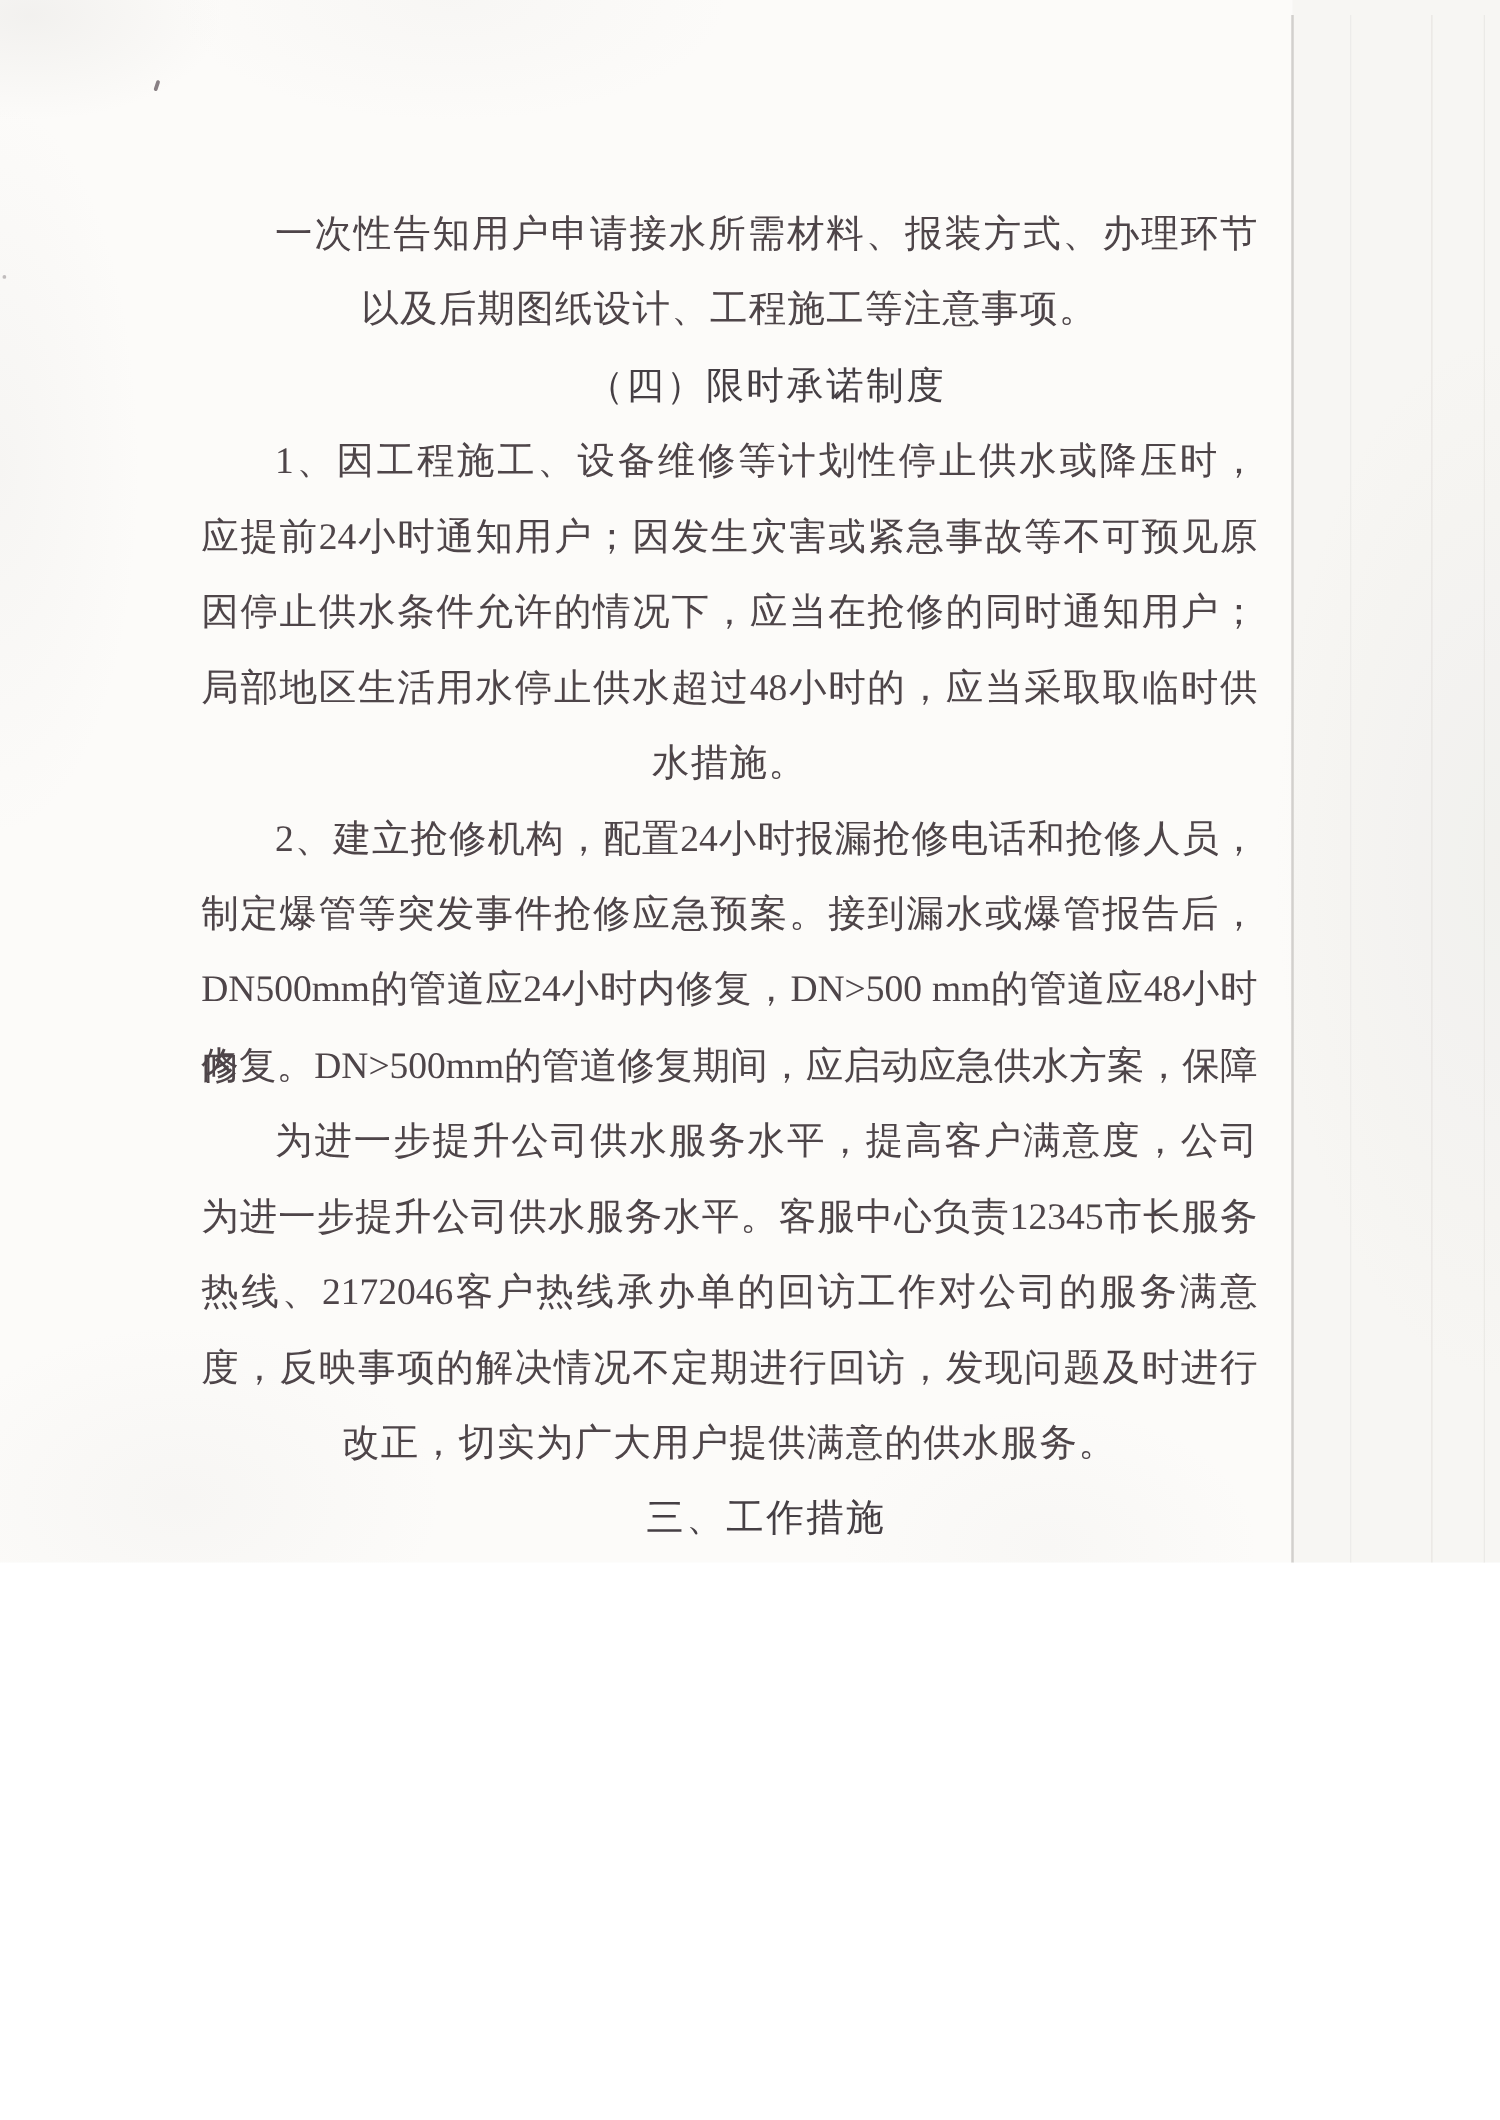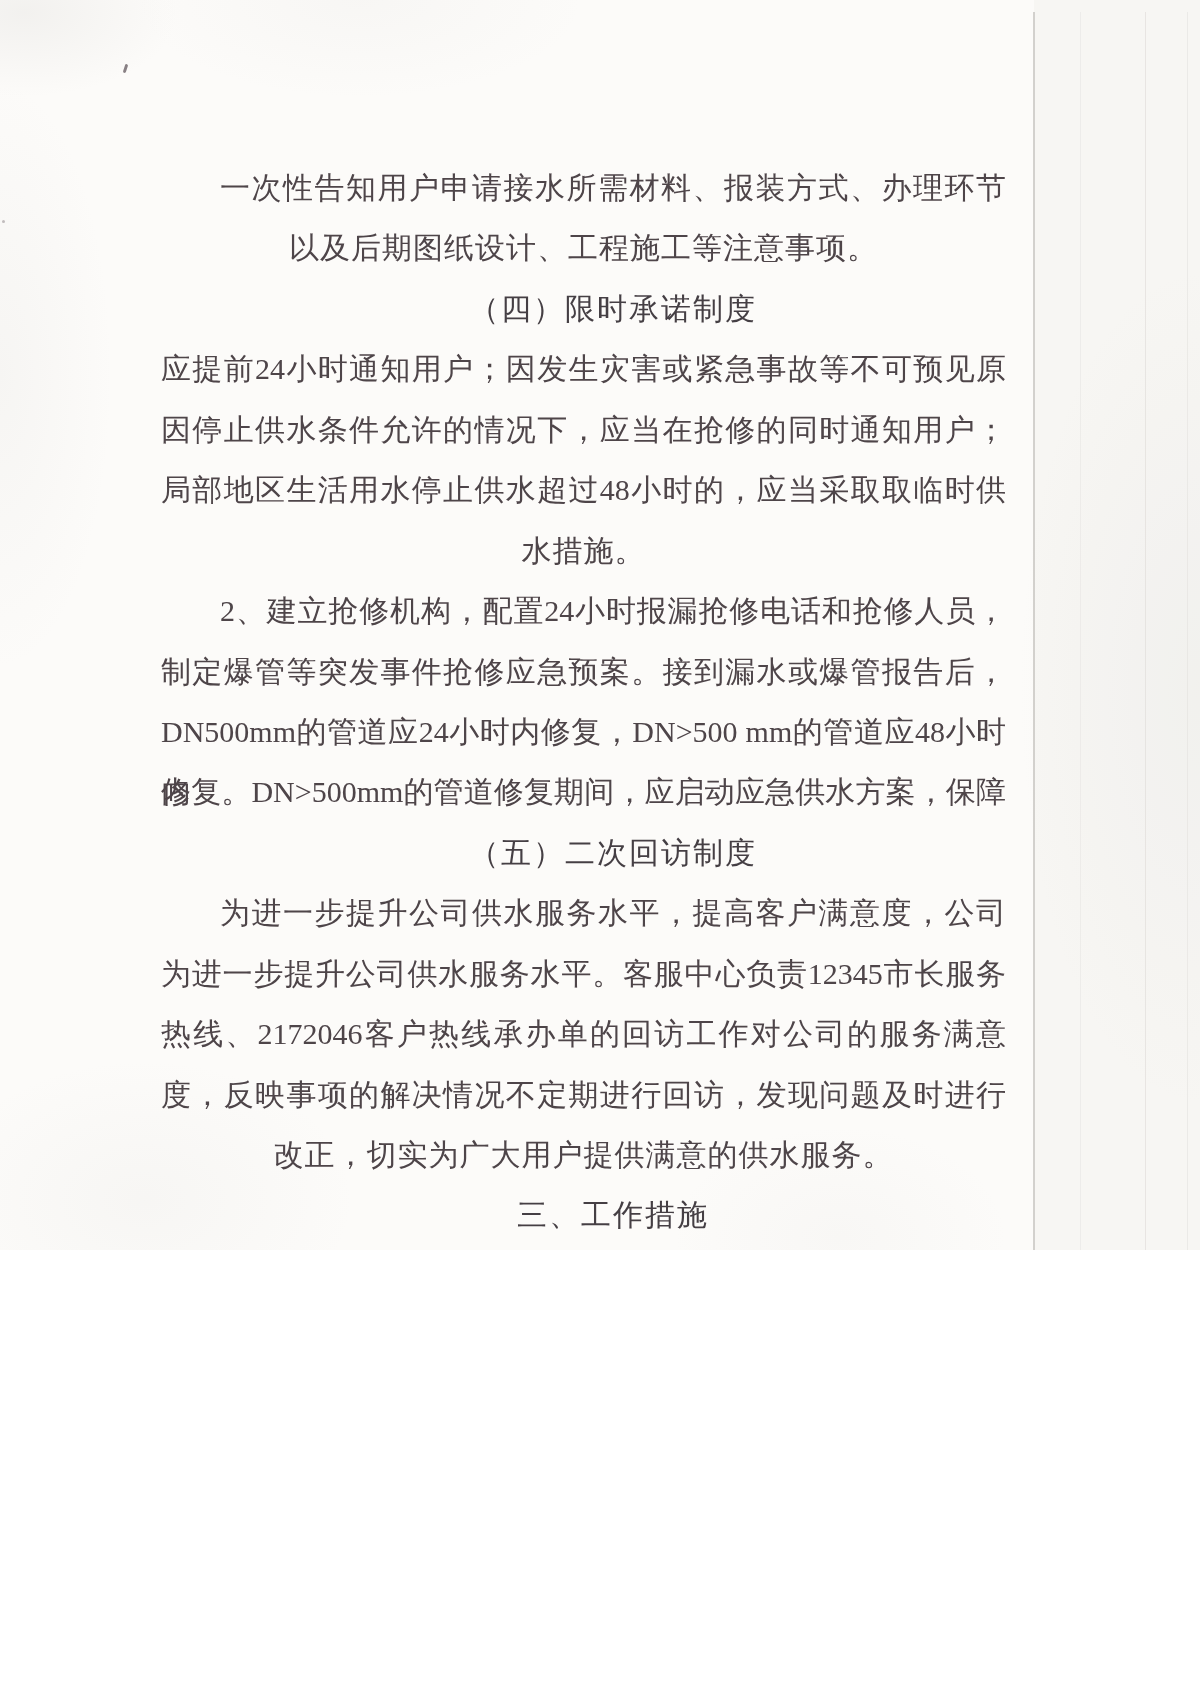--- a/index.html
+++ b/index.html
@@ -74,29 +74,29 @@
   <div class="scanline l4"></div>
 
   <div class="speck s1"></div>
   <div class="speck s2"></div>
   <div class="speck s3"></div>
 
   <div class="textblock">
     <div class="ln ind just">一次性告知用户申请接水所需材料、报装方式、办理环节</div>
     <div class="ln">以及后期图纸设计、工程施工等注意事项。</div>
     <div class="ln ind hd">（四）限时承诺制度</div>
+    <div class="ln ind just">1、因工程施工、设备维修等计划性停止供水或降压时，</div>
     <div class="ln just">应提前24小时通知用户；因发生灾害或紧急事故等不可预见原</div>
     <div class="ln just">因停止供水条件允许的情况下，应当在抢修的同时通知用户；</div>
     <div class="ln just">局部地区生活用水停止供水超过48小时的，应当采取取临时供</div>
     <div class="ln">水措施。</div>
     <div class="ln ind just">2、建立抢修机构，配置24小时报漏抢修电话和抢修人员，</div>
     <div class="ln just">制定爆管等突发事件抢修应急预案。接到漏水或爆管报告后，</div>
     <div class="ln just">DN500mm的管道应24小时内修复，DN&gt;500 mm的管道应48小时内</div>
     <div class="ln just">修复。DN&gt;500mm的管道修复期间，应启动应急供水方案，保障</div>
-    <div class="ln ind hd">（五）二次回访制度</div>
     <div class="ln ind just">为进一步提升公司供水服务水平，提高客户满意度，公司</div>
     <div class="ln just">为进一步提升公司供水服务水平。客服中心负责12345市长服务</div>
     <div class="ln just">热线、2172046客户热线承办单的回访工作对公司的服务满意</div>
     <div class="ln just">度，反映事项的解决情况不定期进行回访，发现问题及时进行</div>
     <div class="ln">改正，切实为广大用户提供满意的供水服务。</div>
     <div class="ln ind hd">三、工作措施</div>
   </div>
 
 </div>
 

